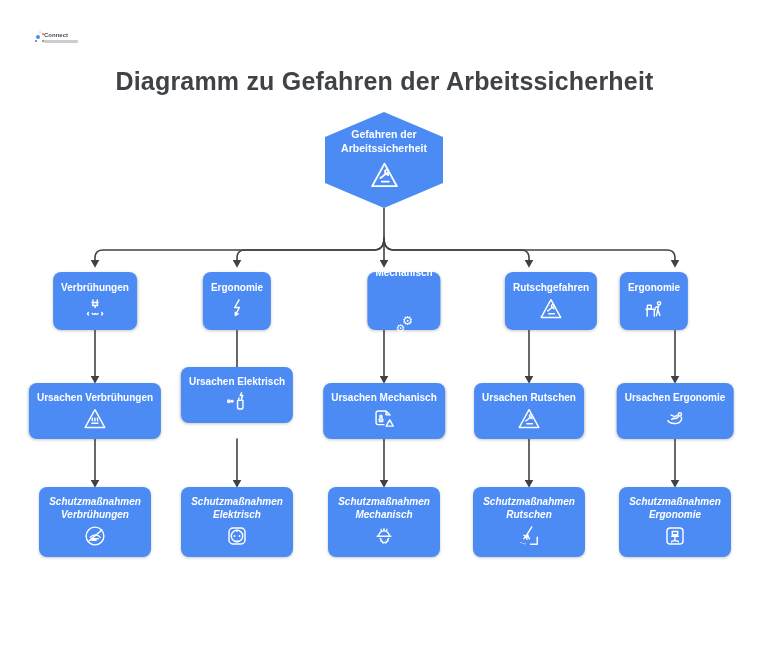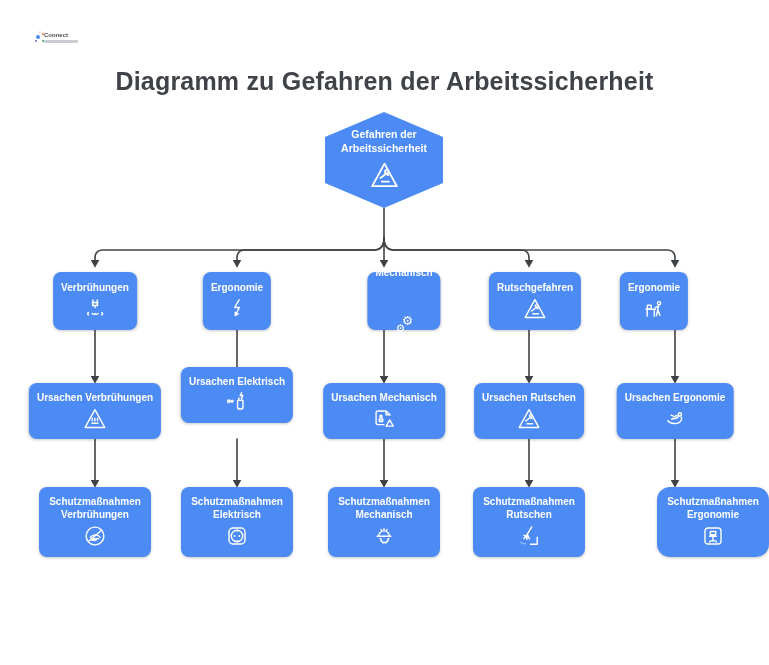--- a/index.html
+++ b/index.html
@@ -30,21 +30,21 @@
   .hex .node-label{font-size:10.5px;font-weight:700;text-align:center;line-height:1.3;width:102px;}
   .hex .node-icon svg{width:33px;height:33px;}
   
   .node{position:absolute;transform:translateX(-50%);background:var(--node);border-radius:8px;color:#fff;
     display:flex;flex-direction:column;align-items:center;justify-content:center;gap:2px;
     box-shadow:0 1px 3px rgba(63,66,69,.28);padding:4px 8px;box-sizing:border-box;}
   .node .node-label{font-size:10px;font-weight:700;text-align:center;line-height:1.3;white-space:nowrap;}
   .row1{height:58px;min-width:64px;}
   .row2{height:56px;}
   .row3{height:70px;width:112px;}
-  .row3 .node-label{white-space:normal;}
+  .row3 .node-label{white-space:normal;font-style:italic;}
   .node-icon{display:flex;align-items:center;justify-content:center;}
   .node-icon svg{width:26px;height:26px;}
   
   .node-icon svg *{stroke:#fff;fill:none;stroke-width:1.3;stroke-linecap:round;stroke-linejoin:round;}
   .node-icon svg .dotfill{fill:#fff;stroke:none;}
   .node-icon svg text{fill:#fff !important;stroke:none !important;font-family:"DejaVu Sans",sans-serif;}
 </style>
 </head>
 <body>
 
@@ -178,21 +178,21 @@
       </div>
       <div class="node row3" style="left: 384px; top: 487px; justify-content: center;">
         <span class="node-label">Schutzmaßnahmen Mechanisch</span>
         <span class="node-icon">
           <svg viewBox="0 0 24 24">
             <path d="M7 12.3a5 5 0 0 1 10 0M5.6 12.3h12.8M12 5.2v1.7M9.3 5.9l.5 1.6M14.7 5.9l-.5 1.6"></path>
             <path d="M8.4 14.2l1 1.1-.3 1.4 1.4.3.5 1.4 1.4-.5 1.4.5.5-1.4 1.4-.3-.3-1.4 1-1.1"></path>
           </svg>
         </span>
       </div>
-      <div class="node row1" style="left: 535px; top: 272px;">
+      <div class="node row1" style="left: 551px; top: 272px;">
         <span class="node-label">Rutschgefahren</span>
         <span class="node-icon">
           <svg viewBox="0 0 24 24">
             <path d="M12 3.4 21 19.8H3Z"></path>
             <circle cx="13.6" cy="9.2" r="1.25"></circle>
             <path d="M12.9 10.7l-2.3 2-1.6 1.1M12.9 10.7l1.9 1M10 16.4h5.2"></path>
           </svg>
         </span>
       </div>
       <div class="node row2" style="left: 529px; top: 383px;">
@@ -231,21 +231,21 @@
       <div class="node row2" style="left: 675px; top: 383px;">
         <span class="node-label">Ursachen Ergonomie</span>
         <span class="node-icon">
           <svg viewBox="0 0 24 24">
             <circle cx="16.8" cy="7.7" r="1.5"></circle>
             <path d="M15.7 9.4c-1 1.7-2.9 2.5-4.9 2.2M5.7 13.5c1.4 2.8 10.3 4.6 12.5-.8.5-1.2.3-2-.4-2.6"></path>
             <path d="M8.7 8.4l3.3 1.4 2.3-1.2M9.1 12.3l2.3-1"></path>
           </svg>
         </span>
       </div>
-      <div class="node row3" style="left: 713px; top: 487px; border-radius: 13px;">
+      <div class="node row3" style="left: 675px; top: 487px;">
         <span class="node-label">Schutzmaßnahmen Ergonomie</span>
         <span class="node-icon">
           <svg viewBox="0 0 24 24">
             <rect x="4.6" y="4.6" width="14.8" height="14.8" rx="3"></rect>
             <path d="M9.5 7.9h5v2.9h-5zM8.9 12.3h6.2M12 12.3v2.3M9.7 16.5h4.6M9.7 16.5q-.7.1-.8 1M14.3 16.5q.7.1.8 1M12 14.6v1.9"></path>
           </svg>
         </span>
       </div>
     </div>
 </div>

